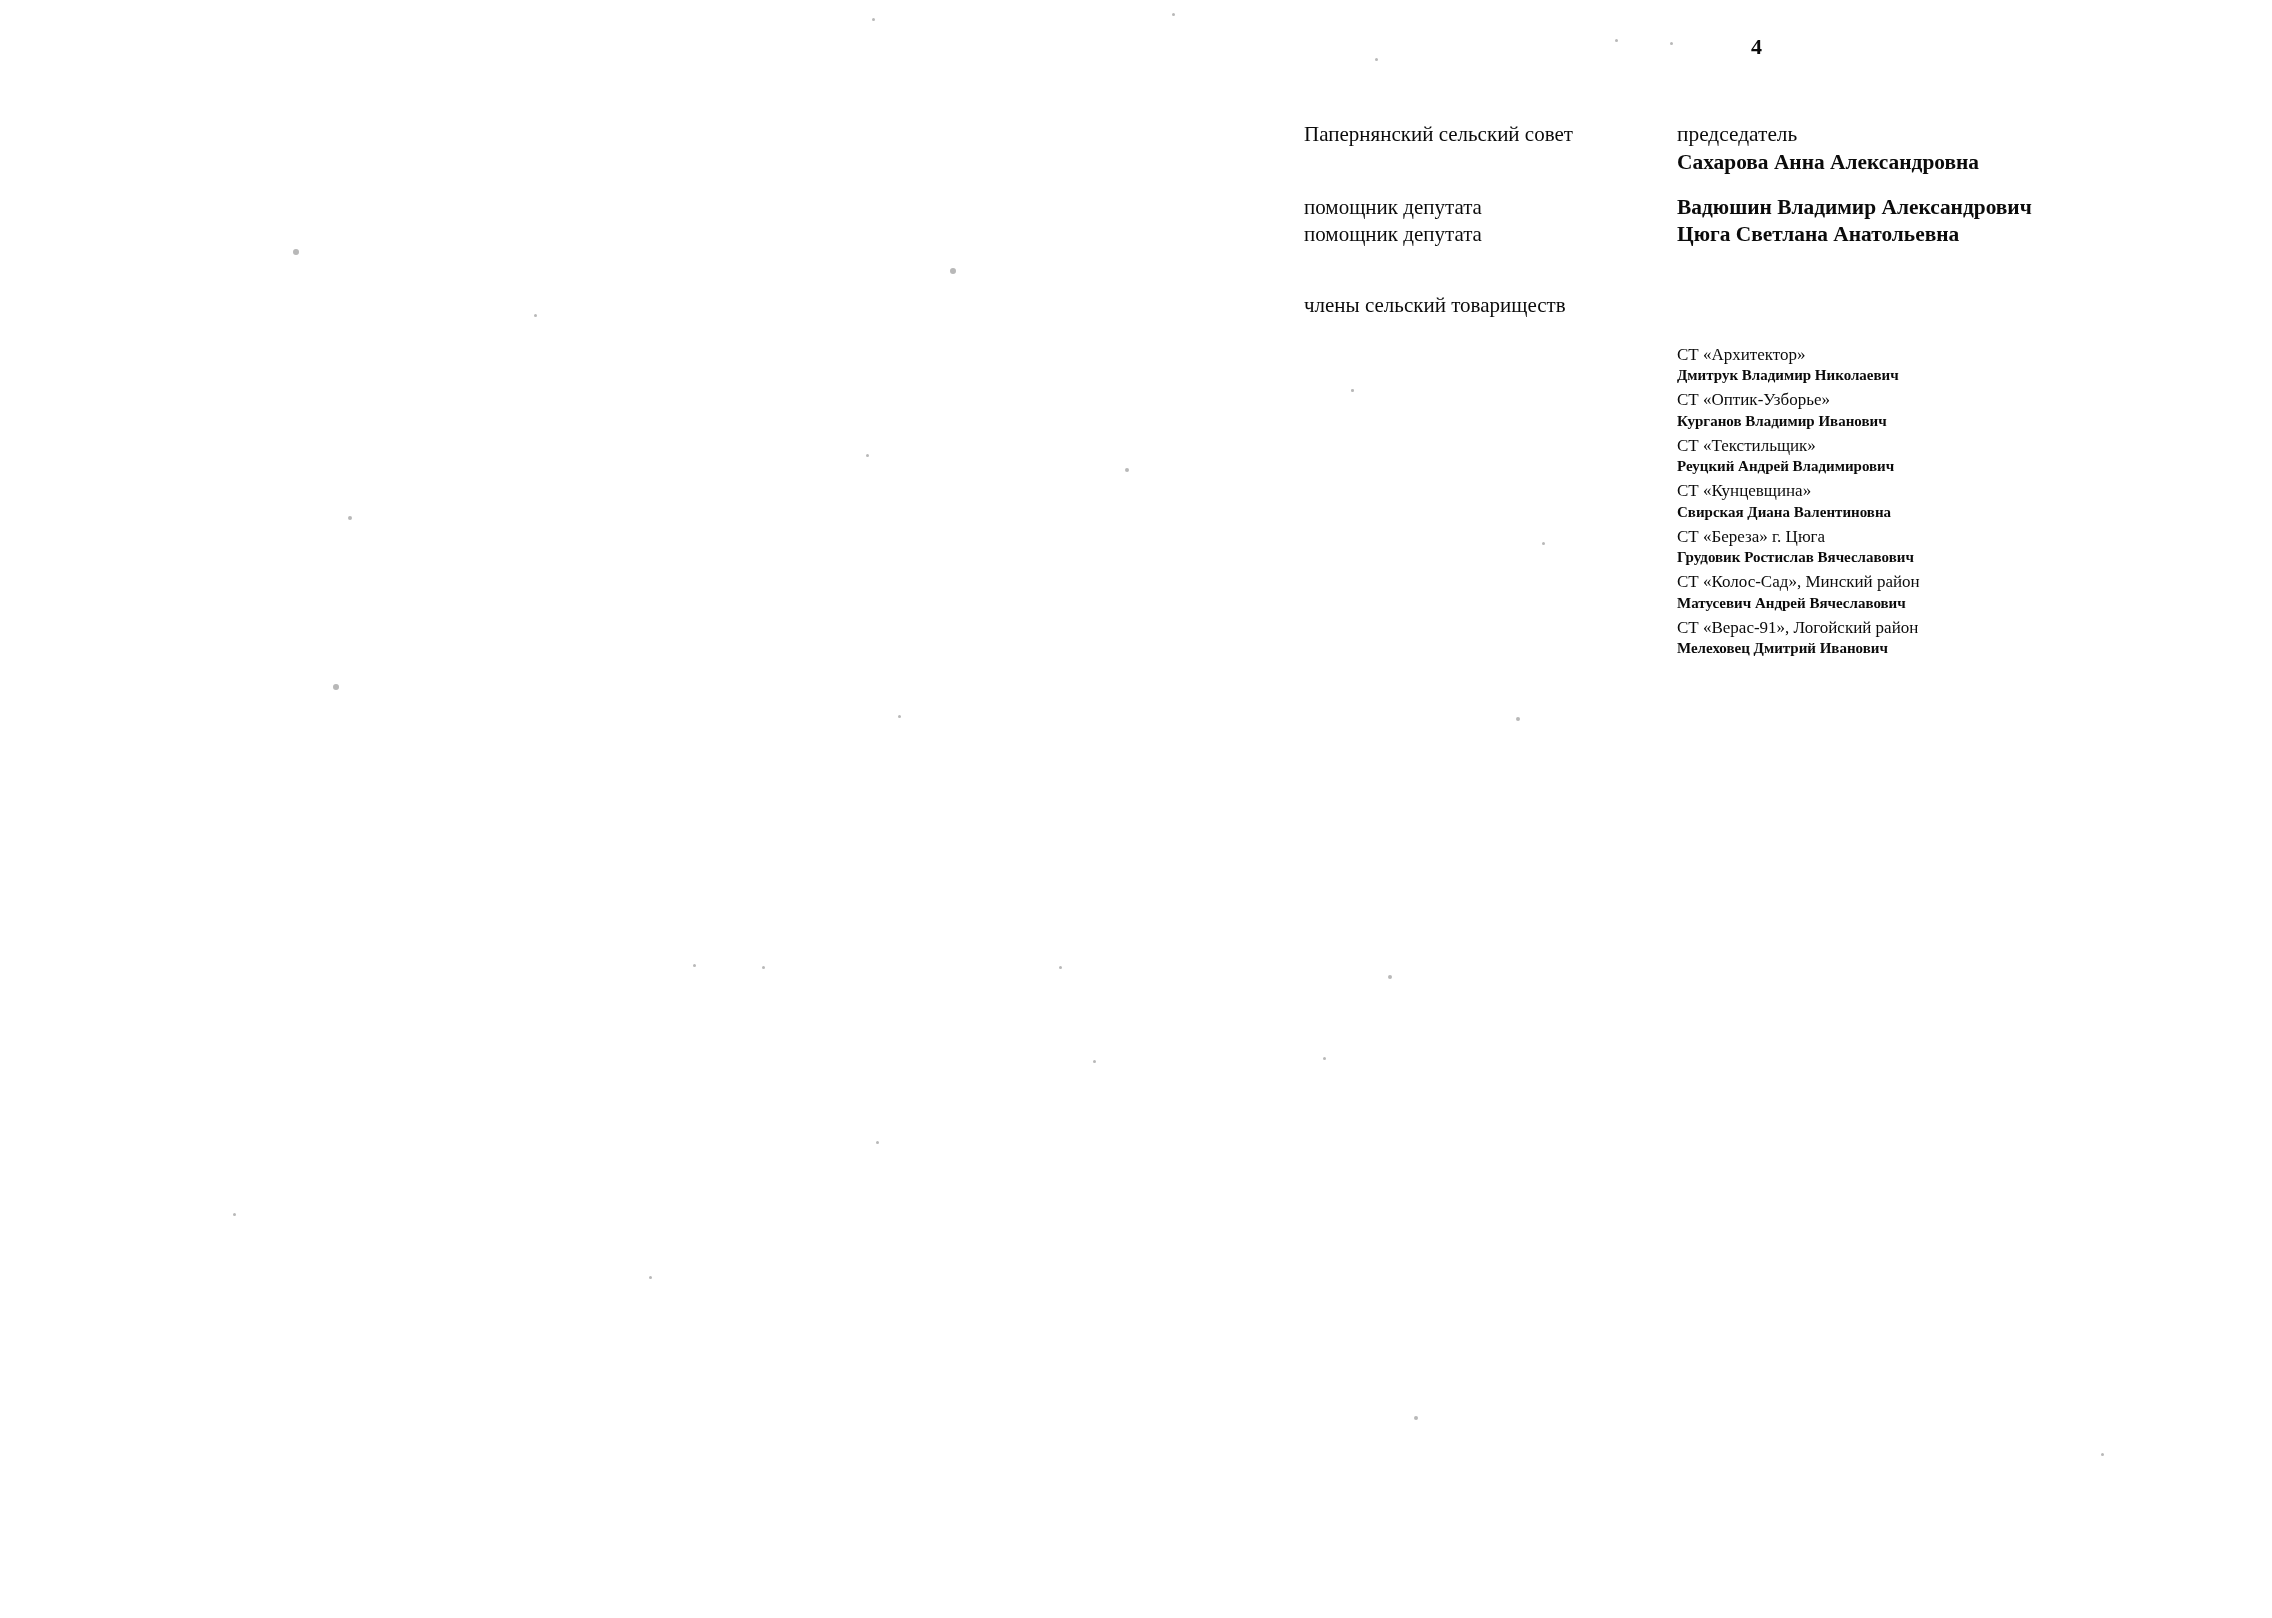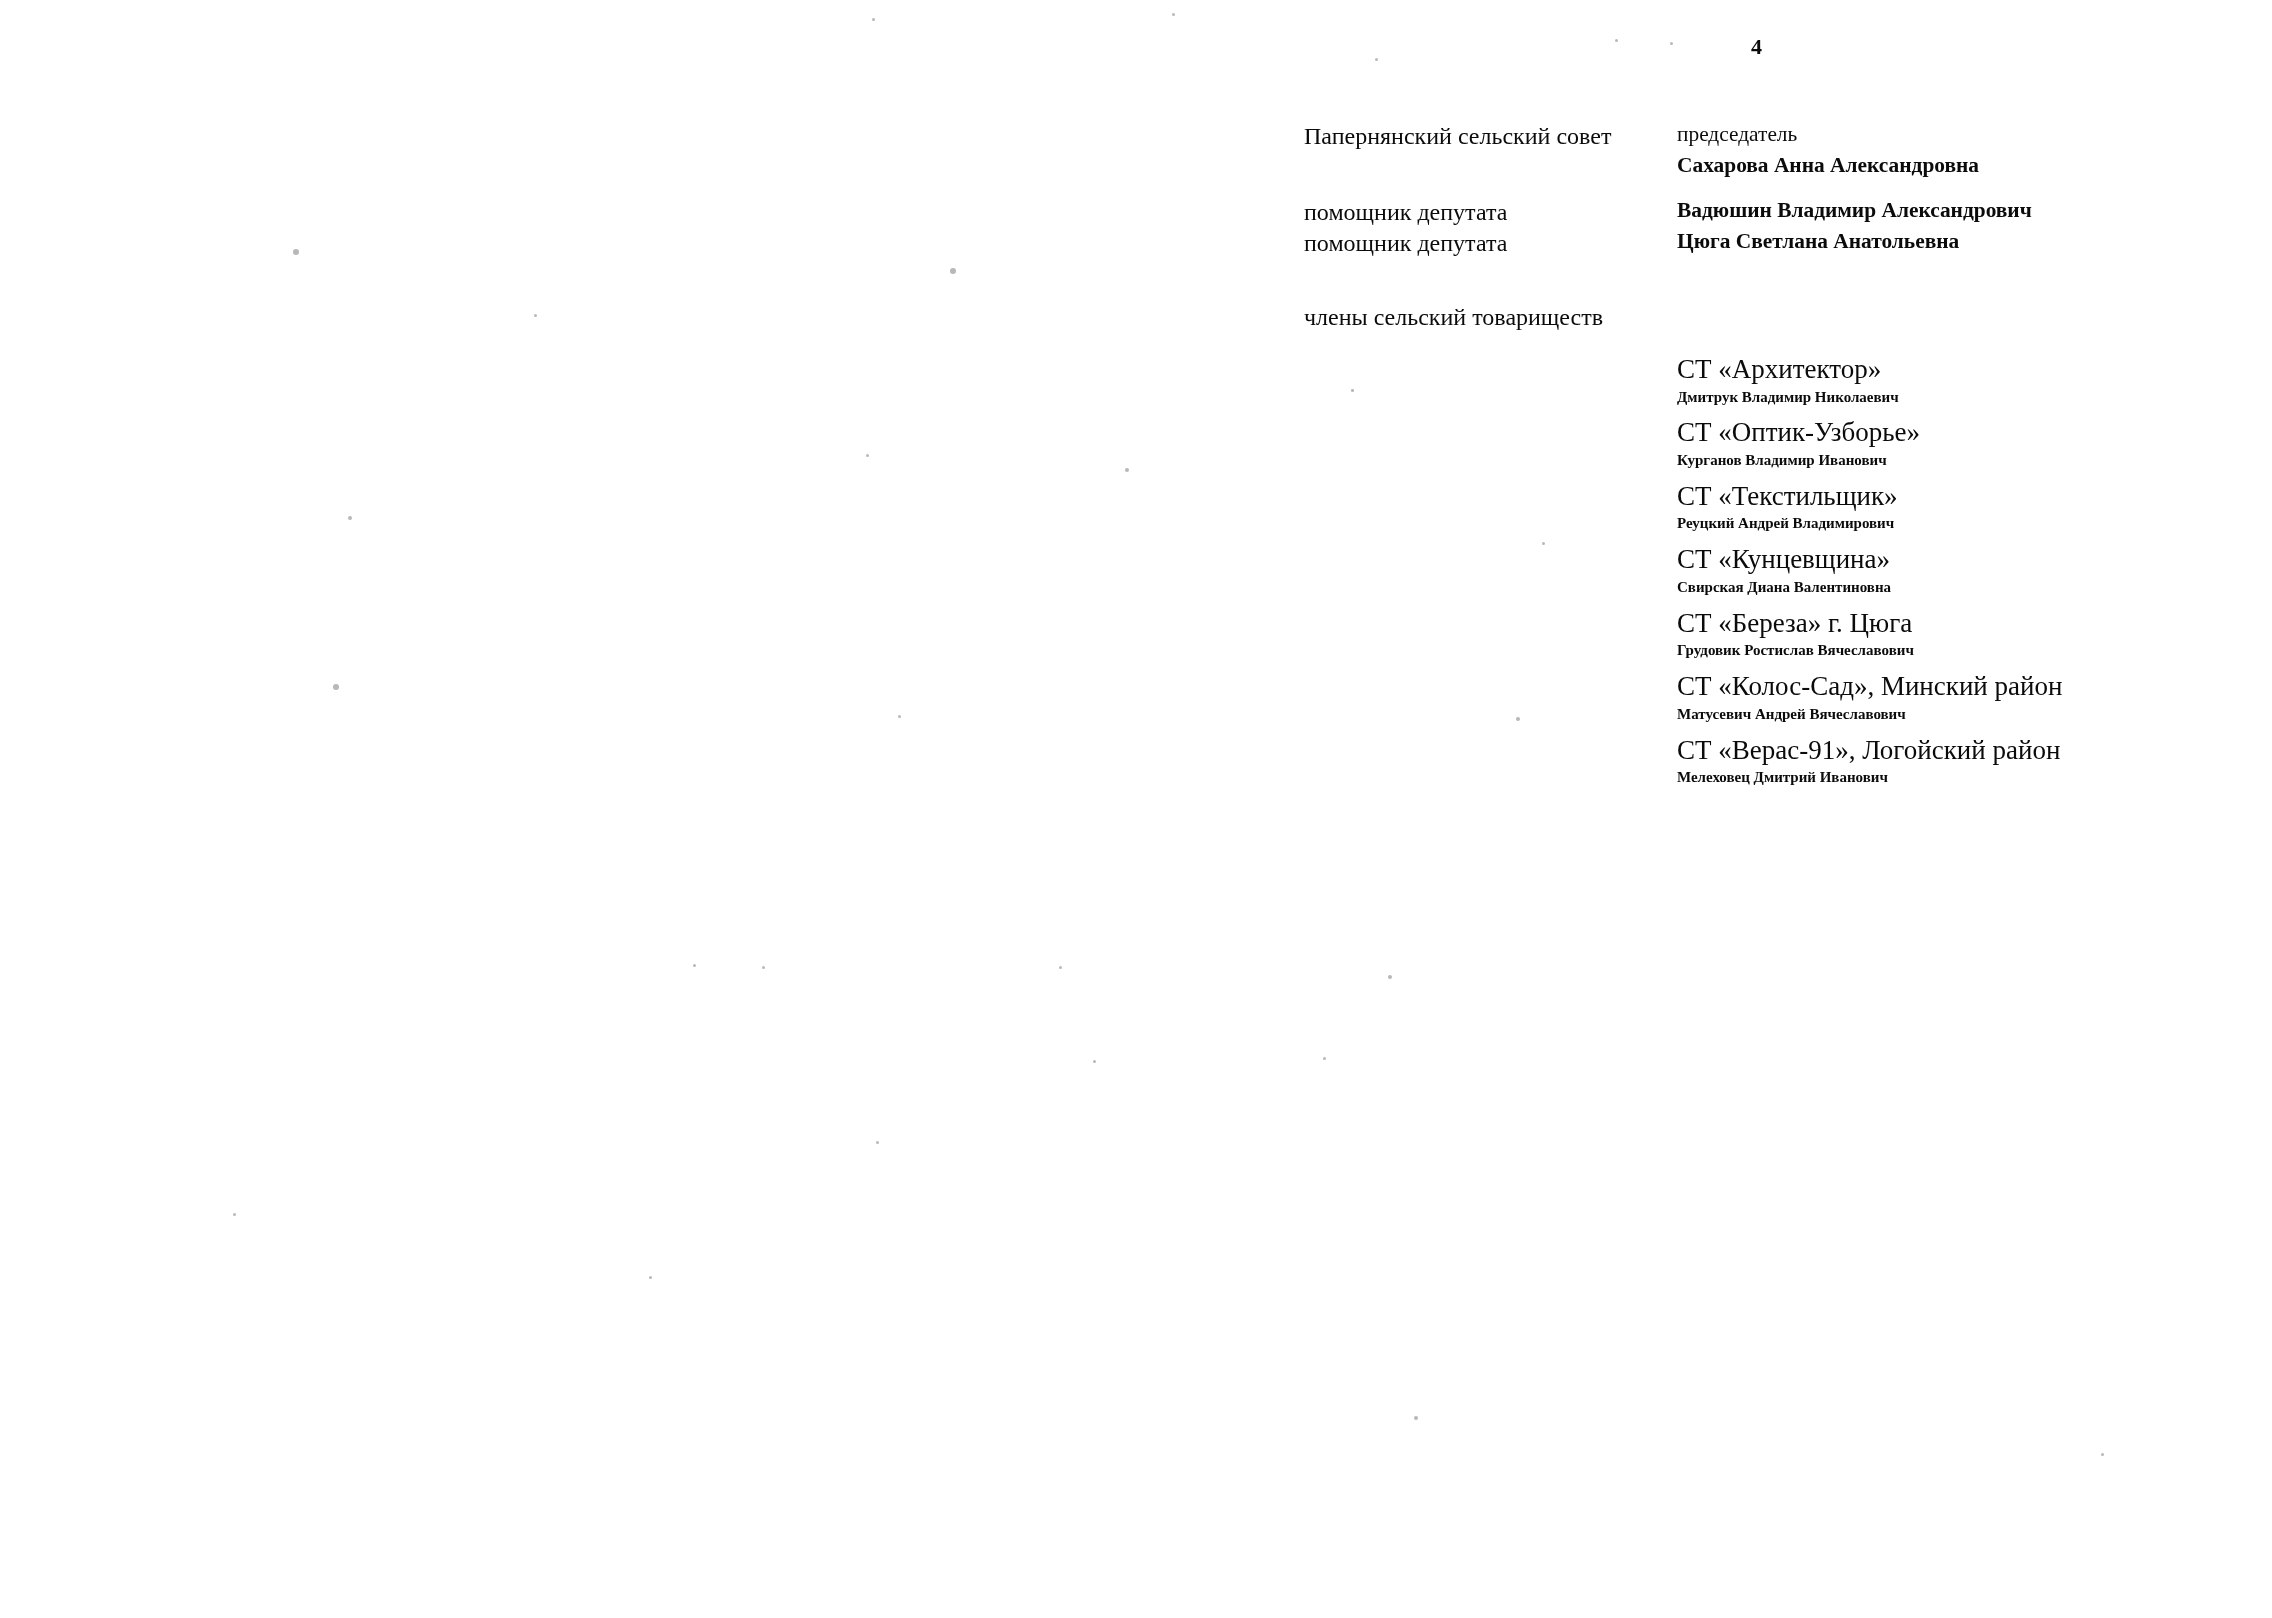--- a/index.html
+++ b/index.html
@@ -46,21 +46,21 @@
     width: 856px;
   }
   .roster-row {
     display: flex;
     align-items: flex-start;
     line-height: 1.30;
   }
   .col-role {
     width: 373px;
     flex: 0 0 373px;
-    font-size: 24px;
+    font-size: 21px;
     font-weight: normal;
   }
   .col-name {
     flex: 1 1 auto;
     font-size: 21.4px;
   }
   .col-name.bold { font-weight: bold; }
 
   .spacer-sm { height: 17px; }
   .spacer-md { height: 43px; }
@@ -68,24 +68,23 @@
   .members-list {
     position: absolute;
     top: 344px;
     left: 1677px;
     width: 493px;
   }
   .member-block {
     margin-bottom: 3.2px;
   }
   .member-society {
-    font-size: 27px;
+    font-size: 17px;
     line-height: 1.32;
     white-space: nowrap;
-    margin-top: 8px;
   }
   .member-person {
     font-size: 15px;
     font-weight: bold;
     line-height: 1.32;
     white-space: nowrap;
   }
 </style>
 </head>
 <body>

